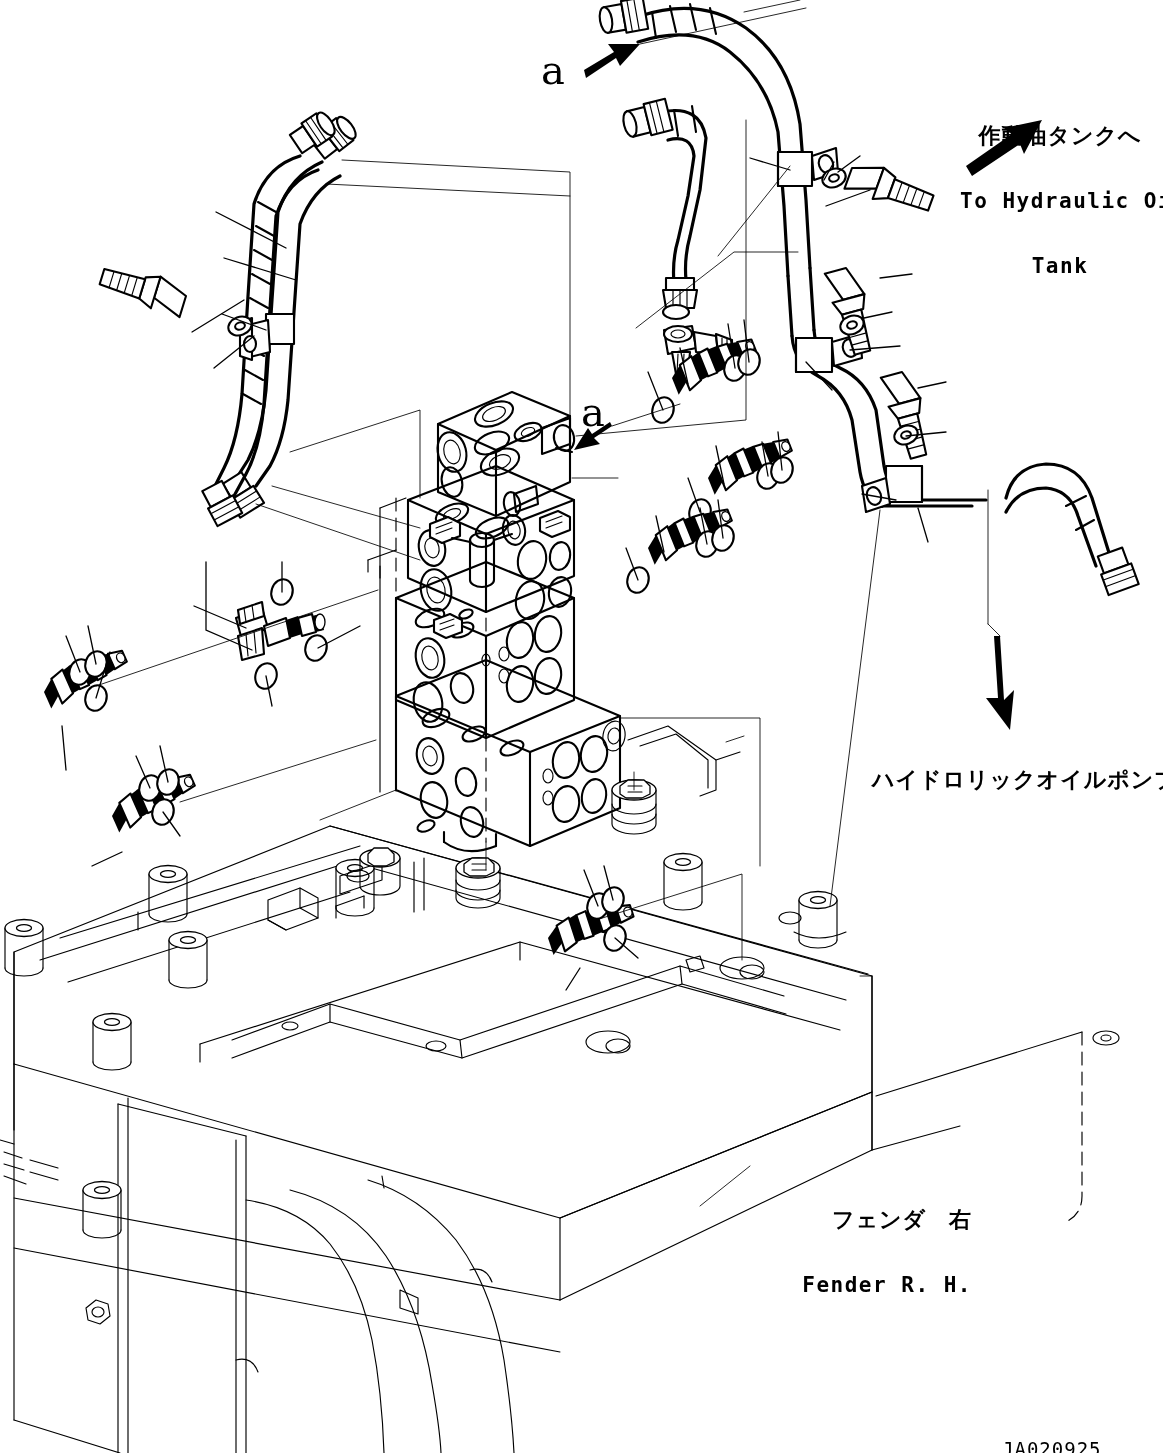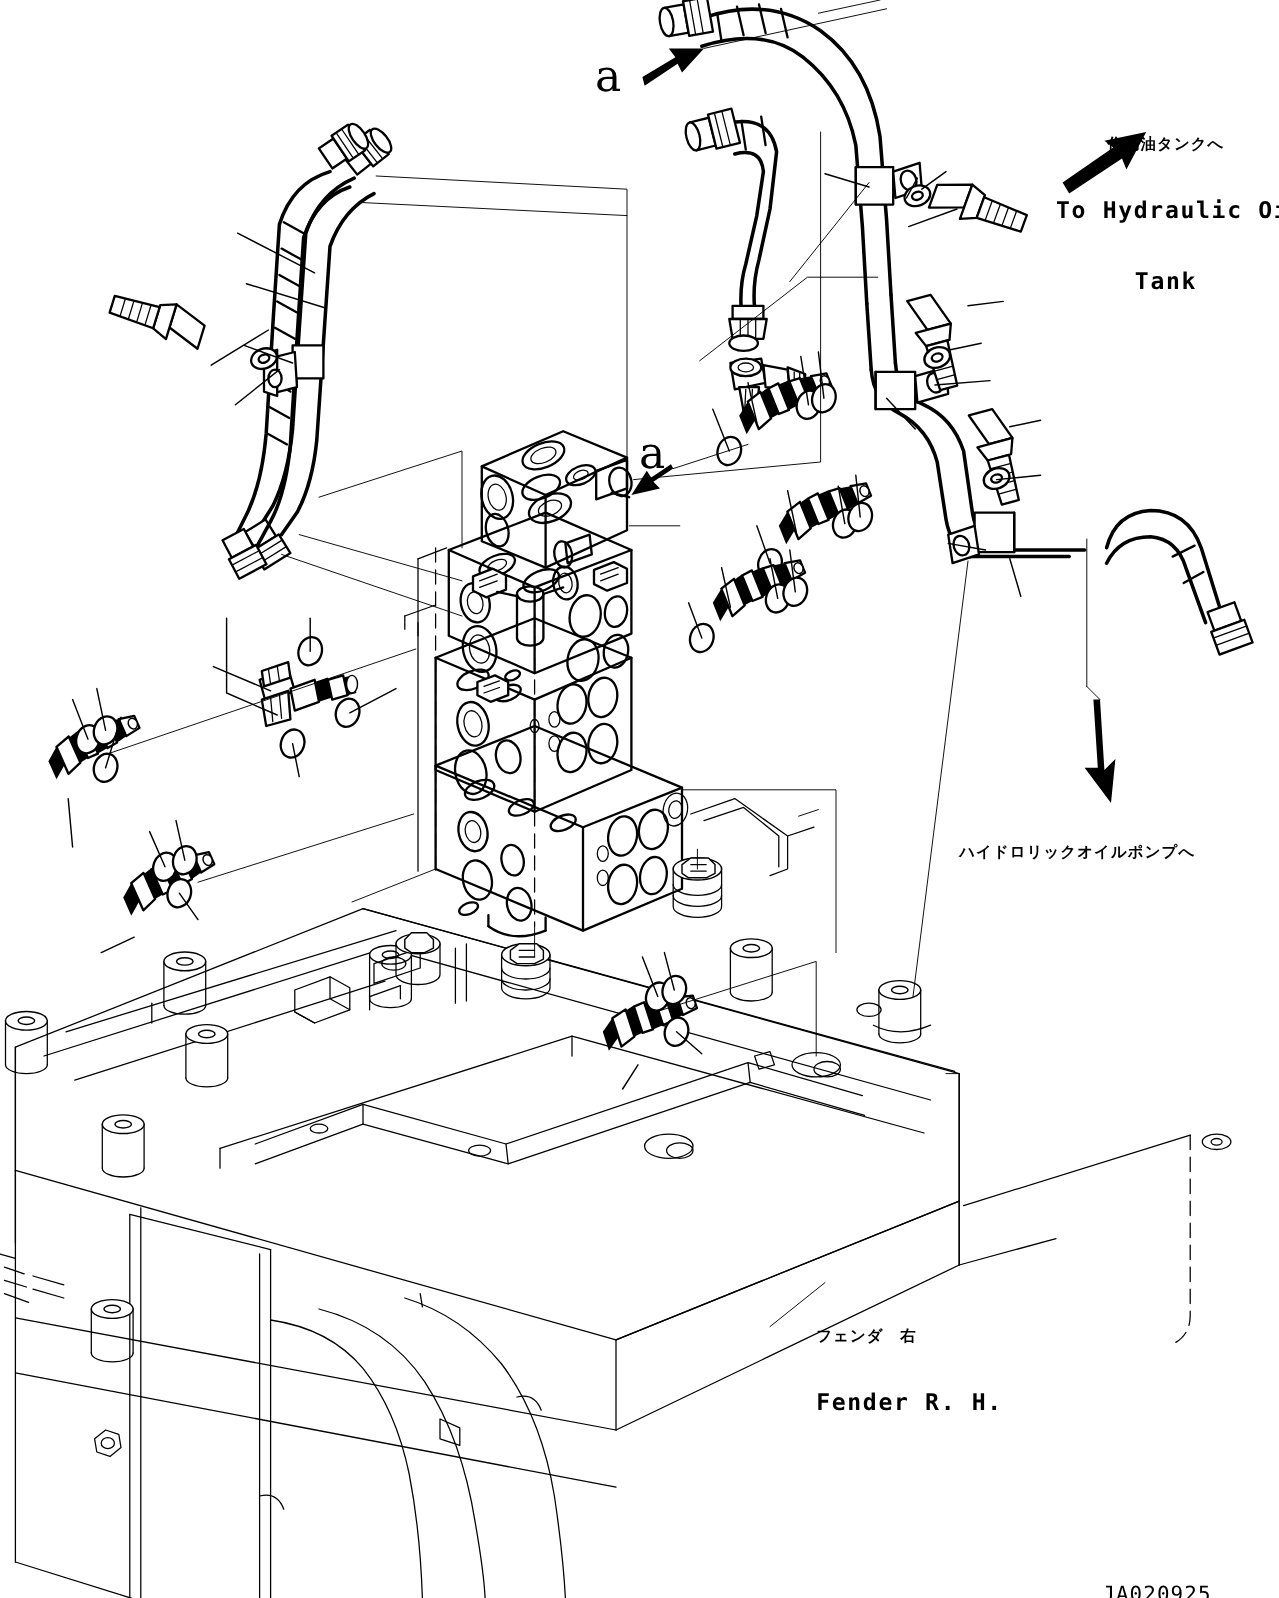--- a/index.html
+++ b/index.html
@@ -19,21 +19,21 @@
 
   .lbl{
     position:absolute;
     color:#000;
     white-space:pre;
     line-height:1.22;
     letter-spacing:0.5px;
   }
   .lbl .jp{
     font-family:"DejaVu Sans","Liberation Sans",sans-serif;
-    font-size:14px;
+    font-size:22px;
     font-weight:700;
     letter-spacing:1px;
     display:block;
   }
   .lbl .en{
     font-family:"DejaVu Sans Mono","Liberation Mono",monospace;
     font-size:21px;
     font-weight:700;
     letter-spacing:1.5px;
     display:block;
@@ -719,21 +719,21 @@
   <div class="lbl c" id="lbl-tank" style="left:960px;top:84px;width:200px;">
     <span class="jp">作動油タンクへ</span>
     <span class="en">To Hydraulic Oil</span>
     <span class="en">Tank</span>
   </div>
 
   <div class="lbl" id="lbl-pump" style="left:872px;top:728px;width:292px;">
     <span class="jp">ハイドロリックオイルポンプへ</span>
   </div>
 
-  <div class="lbl" id="lbl-fender" style="left:742px;top:1168px;width:230px;">
+  <div class="lbl" id="lbl-fender" style="left:742px;top:1168px;width:230px;text-align:right;">
     <span class="jp">フェンダ　右</span>
     <span class="en">Fender R. H.</span>
   </div>
 
   <div class="secmark" style="left:541px;top:50px;">a</div>
 
   <div class="secmark" style="left:581px;top:392px;">a</div>
 
   <div id="drawing-number" style="left:1002px;top:1406px;margin-top:32px;">JA020925</div>
 

